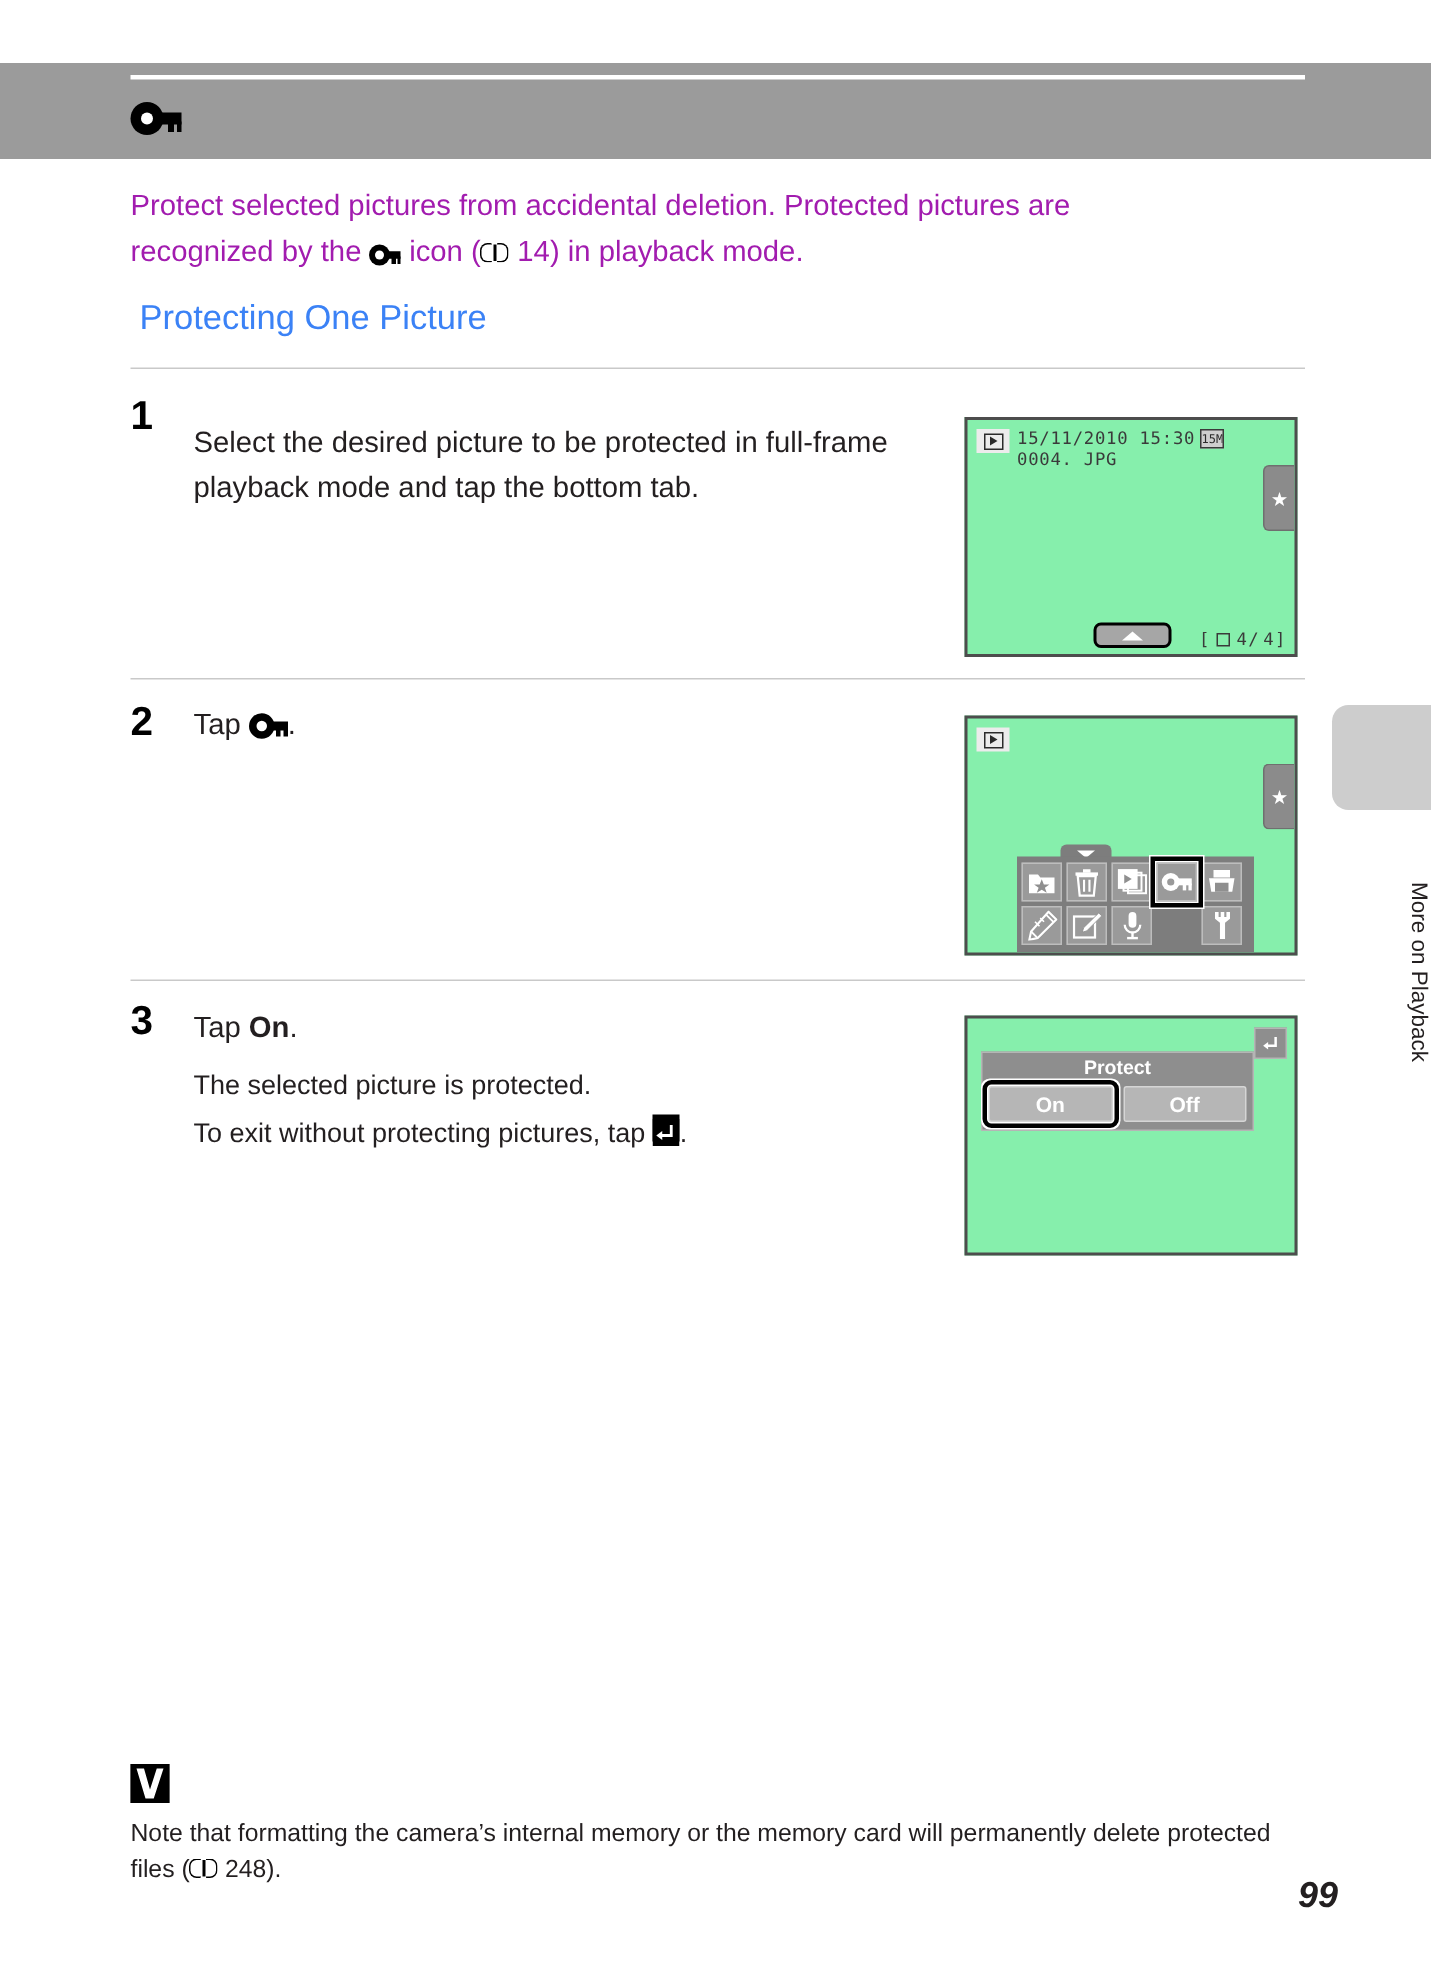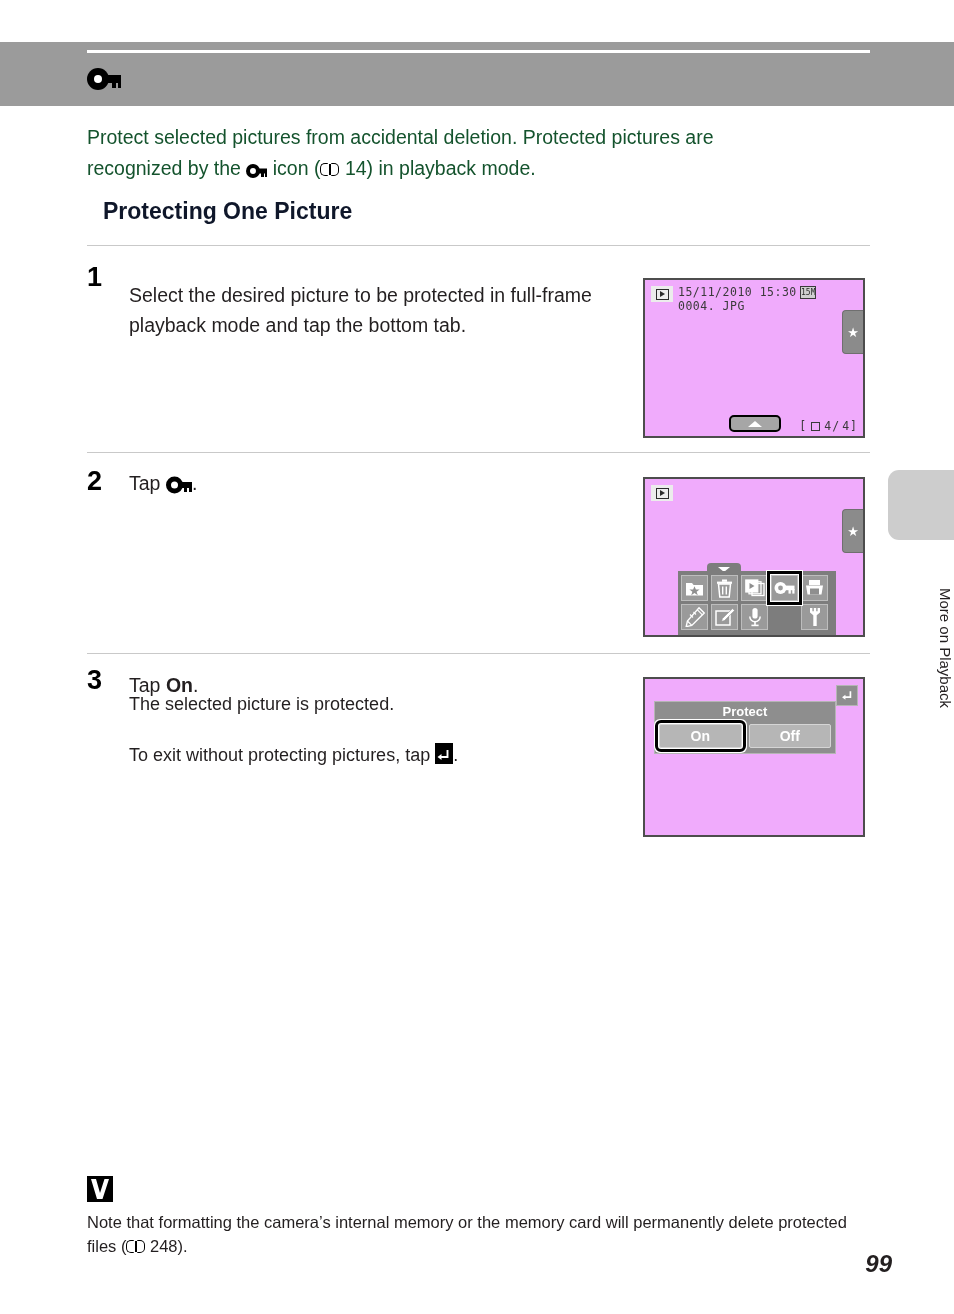--- a/index.html
+++ b/index.html
@@ -81,21 +81,21 @@
   }
 
   
   .intro {
     position: absolute;
     left: 87px;
     top: 122px;
     width: 720px;
     font-size: 19.5px;
     line-height: 31px;
-    color: #14532d;
+    color: #a21caf;
   }
   .inline-icon { display: inline-block; vertical-align: -3px; }
 
   .book-icon {
     display: inline-block;
     position: relative;
     width: 19px;
     height: 15px;
     vertical-align: -2px;
   }
@@ -108,25 +108,25 @@
     box-sizing: border-box;
   }
   .book-icon .bk-l { left: 0; border-radius: 5px 1px 1px 5px; border-right: none;}
   .book-icon .bk-r { right: 0; border-radius: 1px 5px 5px 1px; border-left: none;}
   .book-icon .bk-sp {
     position: absolute; left: 8.7px; top: 2px; width: 1.6px; height: 11px; background: #000;
   }
 
   .sub-heading {
     position: absolute;
-    left: 103px;
+    left: 93px;
     top: 198px;
     font-size: 23px;
-    font-weight: bold;
-    color: #0f172a;
+    font-weight: normal;
+    color: #3b82f6;
   }
 
   .hr {
     position: absolute;
     left: 87px;
     width: 783px;
     height: 1px;
     background: #c9c9c9;
   }
 
@@ -154,21 +154,21 @@
     font-size: 18px;
     line-height: 31px;
     color: #231f20;
   }
 
   
   .lcd {
     position: absolute;
     width: 222px;
     height: 160px;
-    background: #f0abfc;
+    background: #86efac;
     border: 2px solid #4d4d4d;
     box-sizing: border-box;
     overflow: hidden;
   }
   .lcd-play-badge {
     position: absolute;
     left: 6px; top: 6px;
     width: 22px; height: 16px;
     background: #ececec;
     display: flex; align-items: center; justify-content: center;
@@ -606,21 +606,21 @@
   </div>
 </div>
 
 <div class="hr" style="top:653px;"></div>
 
 <div class="step-num" style="left:87px; top:665px;">3</div>
 <div class="step-body" style="top:670px;">
   <span>Tap</span>
   <strong>On</strong><span>.</span>
 </div>
-<div class="step-sub" style="top:689px;">The selected picture is protected.</div>
+<div class="step-sub" style="top:708px;">The selected picture is protected.</div>
 <div class="step-sub" style="top:740px;">
   <span>To exit without protecting pictures, tap</span>
   <span class="ret-icon inline-icon" style="width:18px;height:18px;">
     <svg width="18" height="18" viewBox="0 0 18 18" aria-hidden="true">
       <rect x="0" y="0" width="18" height="18" fill="#000"></rect>
       <path d="M12.5 4 L12.5 11 L5.5 11" fill="none" stroke="#fff" stroke-width="1.9"></path>
       <polygon points="6.5,8 6.5,14 2.5,11" fill="#fff"></polygon>
     </svg>
   </span><span>.</span>
 </div>

